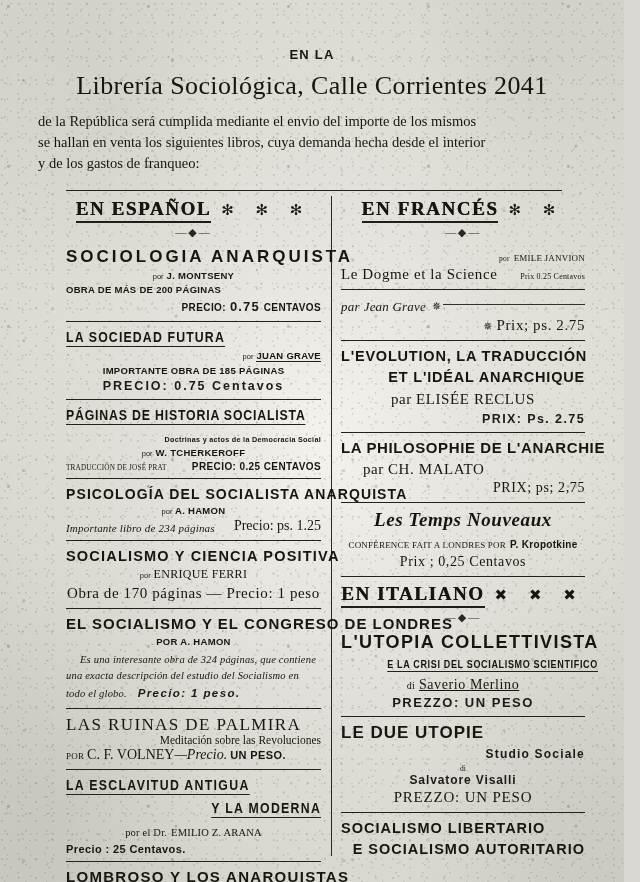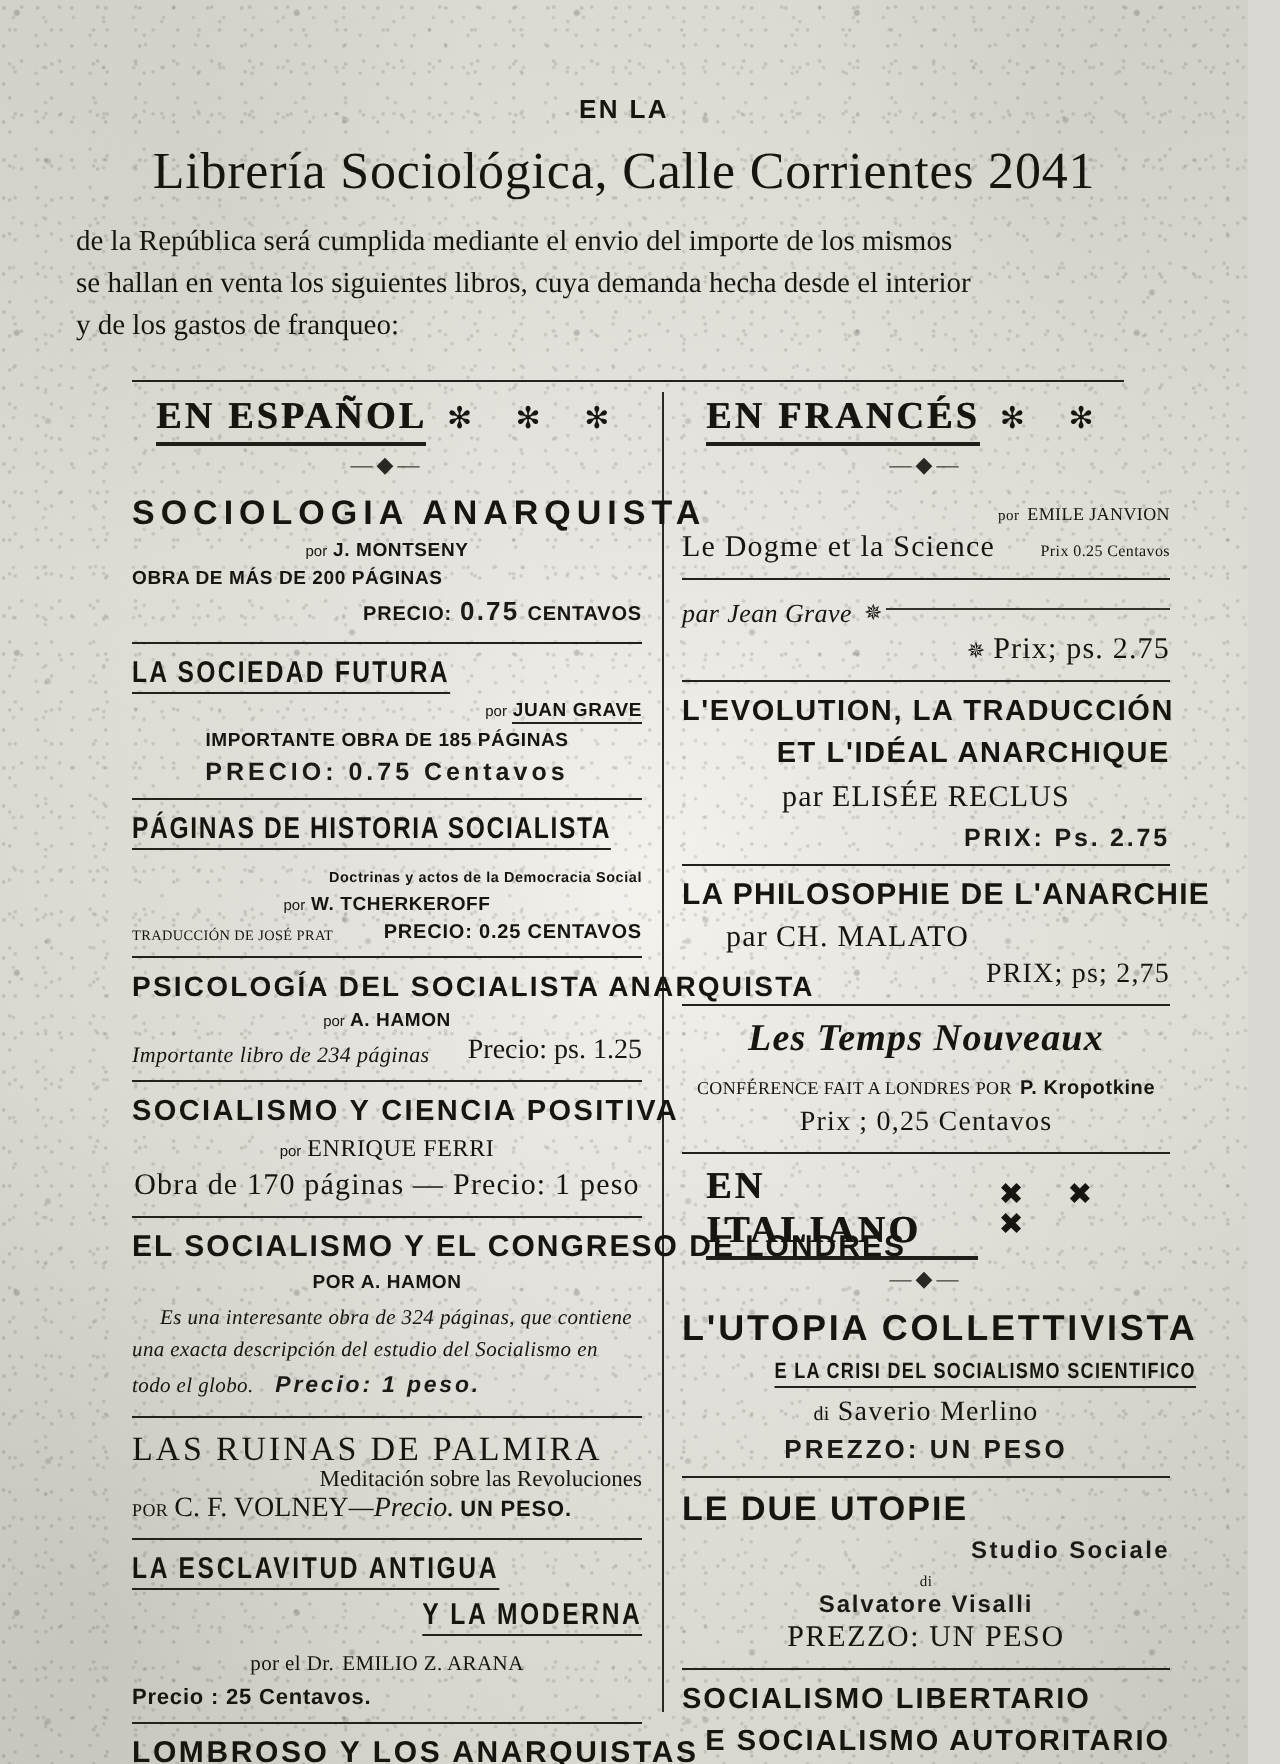--- a/index.html
+++ b/index.html
@@ -65,23 +65,22 @@
     position:absolute;left:331px;top:196px;height:660px;
     border-left:1.3px solid #2a2822;
   }
 
   .cols{position:absolute;left:0;right:0;top:198px;}
   .col{position:absolute;top:0;}
   .colL{left:66px;width:255px;}
   .colR{left:341px;width:244px;}
 
   .sechead{
-    display:flex;align-items:center;justify-content:flex-start;gap:0;
+    display:flex;align-items:center;justify-content:center;gap:0;
     margin-bottom:2px;
-    margin-left:12px;
   }
   .sechead .title{
     font-family:"Liberation Serif",serif;font-weight:bold;
     font-size:19px;letter-spacing:1.6px;
     border-bottom:2.2px solid #201e19;padding-bottom:1px;
     text-shadow:.4px 0 0 #201e19;
   }
   .orn{margin-left:10px;font-size:15px;letter-spacing:9px;line-height:1;}
   .diamond{
     text-align:center;font-size:11px;letter-spacing:2px;margin:3px 0 6px;color:#2a2822;
@@ -312,21 +311,21 @@
           <span class="title">EN ITALIANO</span>
           <span class="orn">✖ ✖ ✖</span>
         </div>
         <div class="diamond">—◆—</div>
 
         <div class="entry">
           <div class="ctr"><span class="t-cond ctr" style="font-size:18px;letter-spacing:1.4px;">L'UTOPIA  COLLETTIVISTA</span></div>
           <div class="rt" style="margin-top:1px;"><span class="t-cond ttl-under" style="font-size:11px;letter-spacing:.8px;transform-origin:right center;border-bottom-width:1.1px;">E LA CRISI DEL SOCIALISMO SCIENTIFICO</span></div>
           <div class="ctr" style="margin-top:3px;">
             <span class="smallcaps" style="font-size:10px;">di</span>
-            <span class="serif-md" style="letter-spacing:.6px;">Saverio Merlino</span>
+            <span class="serif-md" style="letter-spacing:.6px;text-decoration:underline;">Saverio Merlino</span>
           </div>
           <div class="ctr price-outline" style="margin-top:2px;font-size:13px;letter-spacing:1.5px;">PREZZO: UN PESO</div>
         </div>
         <div class="rule"></div>
 
         <div class="entry">
           <div><span class="t-cond" style="font-size:17px;letter-spacing:1px;">LE DUE UTOPIE</span></div>
           <div class="rt" style="margin-top:1px;"><span class="price-outline" style="font-size:12px;letter-spacing:1.2px;">Studio Sociale</span></div>
           <div class="ctr smallcaps" style="font-size:7.5px;margin-top:2px;">di</div>
           <div class="ctr price-outline" style="font-size:12px;letter-spacing:.9px;">Salvatore Visalli</div>

